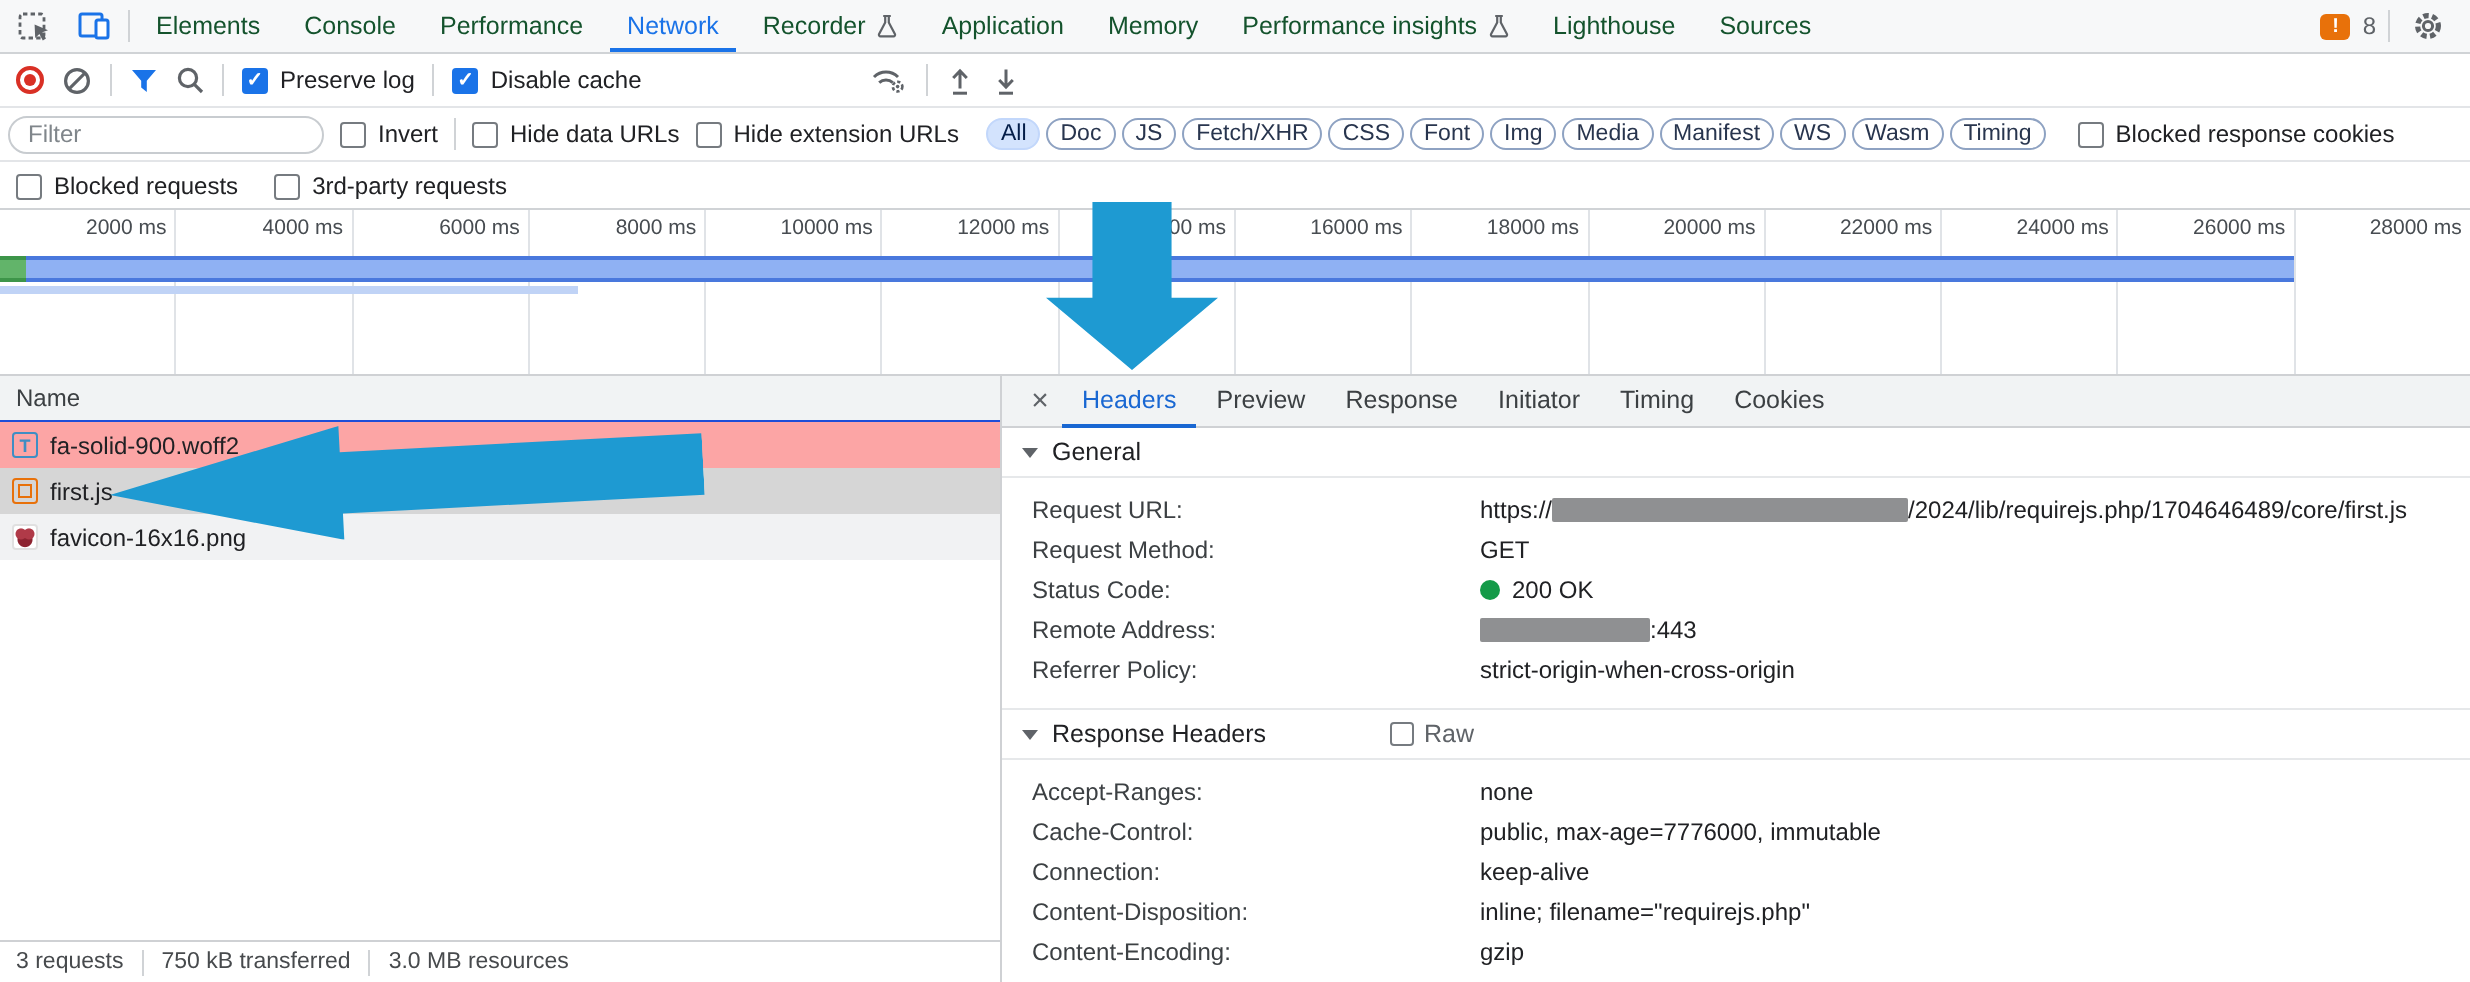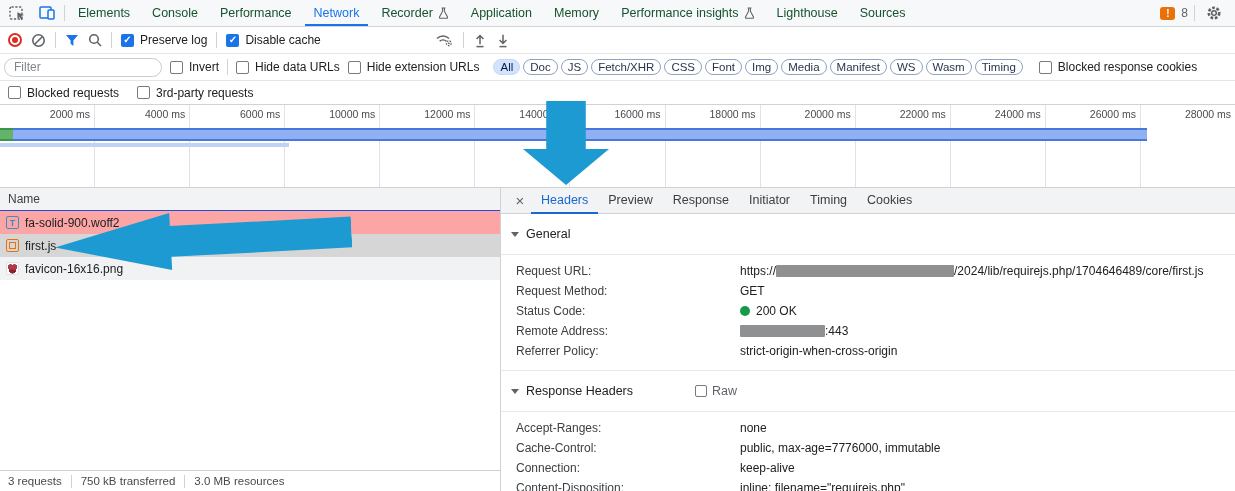--- a/index.html
+++ b/index.html
@@ -28,21 +28,21 @@
   .toolbar {
     position:absolute; left:0; top:27px; width:1235px; height:27px; background:#fff;
     border-bottom:1px solid #e3e5e8; display:flex; align-items:center; gap:9px; padding:0 8px;
   }
   .rec-btn { width:14px; height:14px; border:2px solid #d93025; border-radius:50%; position:relative; flex:none; }
   .rec-btn::after { content:""; position:absolute; inset:2px; background:#d93025; border-radius:50%; }
   .cb { width:13px; height:13px; border-radius:2px; flex:none; display:flex; align-items:center; justify-content:center; }
   .cb.on { background:#1a73e8; }
   .cb.on::after { content:"✓"; color:#fff; font-size:10px; font-weight:bold; line-height:1; }
   .cb.off { border:1.5px solid #767b80; background:#fff; }
-  .ctl { display:flex; align-items:center; gap:6px; white-space:nowrap; color:#202124; }
+  .ctl { display:flex; align-items:flex-end; gap:6px; white-space:nowrap; color:#202124; }
   .caret { width:0; height:0; border-left:4px solid transparent; border-right:4px solid transparent; border-top:5px solid #5f6368; }
 
   
   .filterbar {
     position:absolute; left:0; top:54px; width:1235px; height:27px; background:#fff;
     border-bottom:1px solid #e3e5e8; display:flex; align-items:center; gap:8px; padding:0 4px;
   }
   .filter-input { width:158px; height:19px; border:1px solid #c8ccd0; border-radius:10px; padding:0 9px; font-size:12px; font-family:"Liberation Sans",sans-serif; color:#202124; outline:none; }
   .filter-input::placeholder { color:#80868b; }
   .chips { display:flex; align-items:center; gap:3px; margin-left:6px; }
@@ -80,21 +80,21 @@
       radial-gradient(circle at 50% 62%, #8d2330 0 3.5px, transparent 4px), #fff;
       border:1px solid #e0e0e0; }
 
   
   .details { position:absolute; left:501px; top:188px; width:734px; bottom:0; background:#fff; }
   .det-tabs { height:26px; background:#f1f3f4; border-bottom:1px solid #cfd1d4; display:flex; align-items:center; padding-left:8px; }
   .det-close { width:22px; color:#5f6368; font-size:15px; text-align:center; flex:none; }
   .det-tab { padding:0 10px; height:26px; line-height:25px; color:#3c4043; font-size:12.5px; white-space:nowrap; }
   .det-tab.active { color:#1967d2; box-shadow: inset 0 -2px 0 #1967d2; }
   .det-body { position:absolute; left:0; top:26px; right:0; bottom:0; overflow:hidden; }
-  .sec-head { display:flex; align-items:center; gap:7px; height:41px; padding-left:10px; border-bottom:1px solid #e6e8ea; color:#202124; font-size:12.5px; }
+  .sec-head { display:flex; align-items:center; gap:7px; height:25px; padding-left:10px; border-bottom:1px solid #e6e8ea; color:#202124; font-size:12.5px; }
   .tri { width:0; height:0; border-left:4px solid transparent; border-right:4px solid transparent; border-top:5px solid #5f6368; flex:none; }
   .kv { display:flex; padding:3px 0 3px 15px; line-height:14px; }
   .kv .k { width:224px; flex:none; color:#3c4043; }
   .kv .v { color:#202124; white-space:nowrap; }
   .kv.cut { height:7px; overflow:hidden; }
   .section.resp { border-top:1px solid #e6e8ea; margin-top:9px; }
   .dot { display:inline-block; width:10px; height:10px; border-radius:50%; background:#149a48; margin-right:6px; vertical-align:-1px; }
   .redacted { display:inline-block; height:12px; background:#8f9092; border-radius:1px; vertical-align:-2px; }
   .raw-wrap { display:flex; align-items:center; gap:5px; margin-left:55px; color:#5f6368; }
   .gen-pad { height:6px; }
@@ -280,20 +280,21 @@
   <label class="ctl">
     <span class="cb off"></span>
     <span>3rd-party requests</span>
   </label>
 </div>
 
 <div class="timeline">
   <div class="tl-cell">2000 ms</div>
   <div class="tl-cell">4000 ms</div>
   <div class="tl-cell">6000 ms</div>
+  <div class="tl-cell">8000 ms</div>
   <div class="tl-cell">10000 ms</div>
   <div class="tl-cell">12000 ms</div>
   <div class="tl-cell">14000 ms</div>
   <div class="tl-cell">16000 ms</div>
   <div class="tl-cell">18000 ms</div>
   <div class="tl-cell">20000 ms</div>
   <div class="tl-cell">22000 ms</div>
   <div class="tl-cell">24000 ms</div>
   <div class="tl-cell">26000 ms</div>
   <div class="tl-cell" style="border-right:none;">28000 ms</div>

